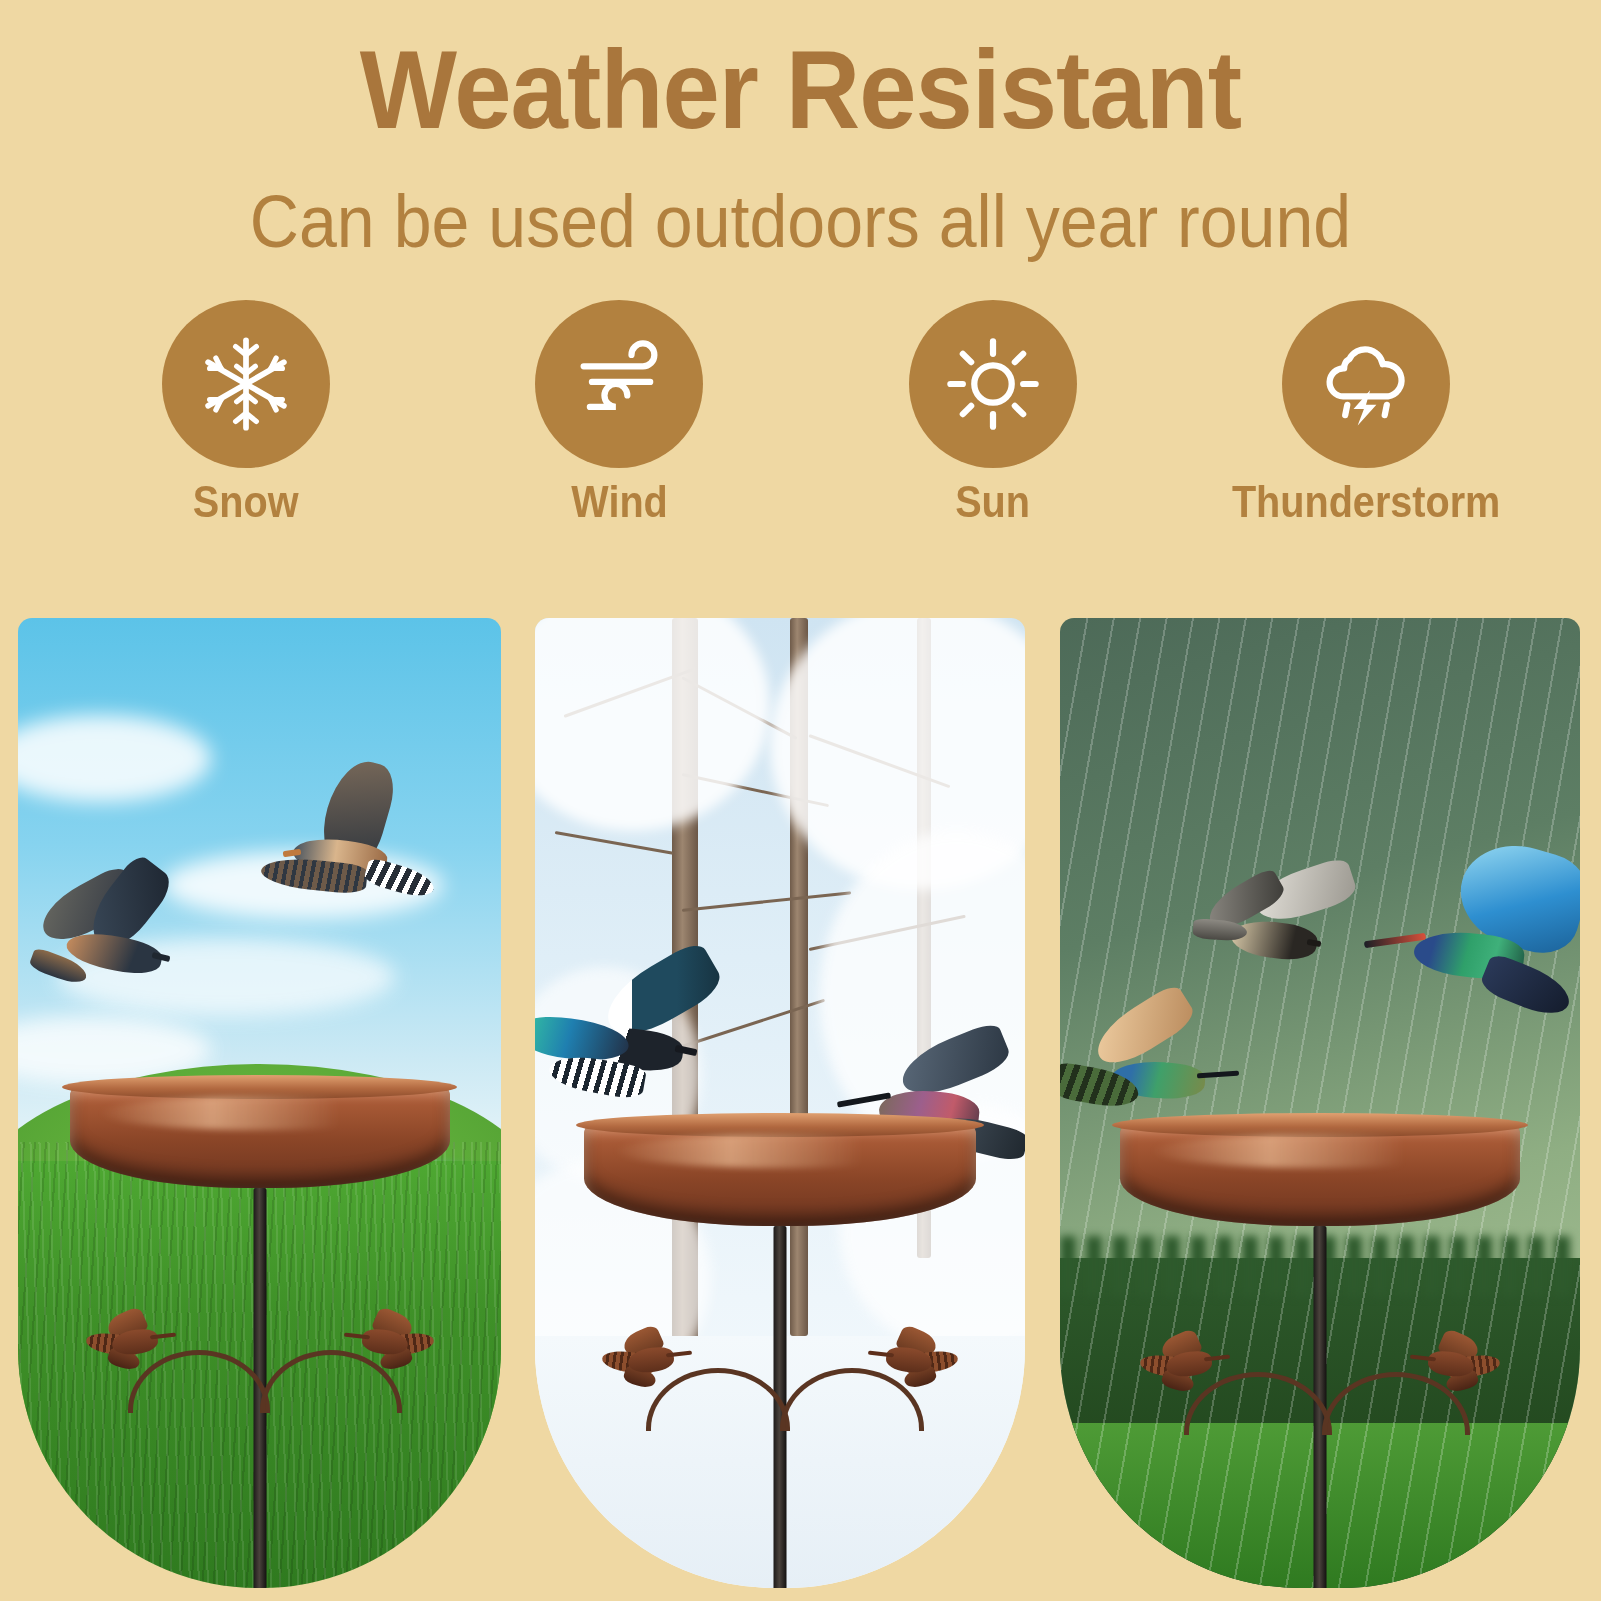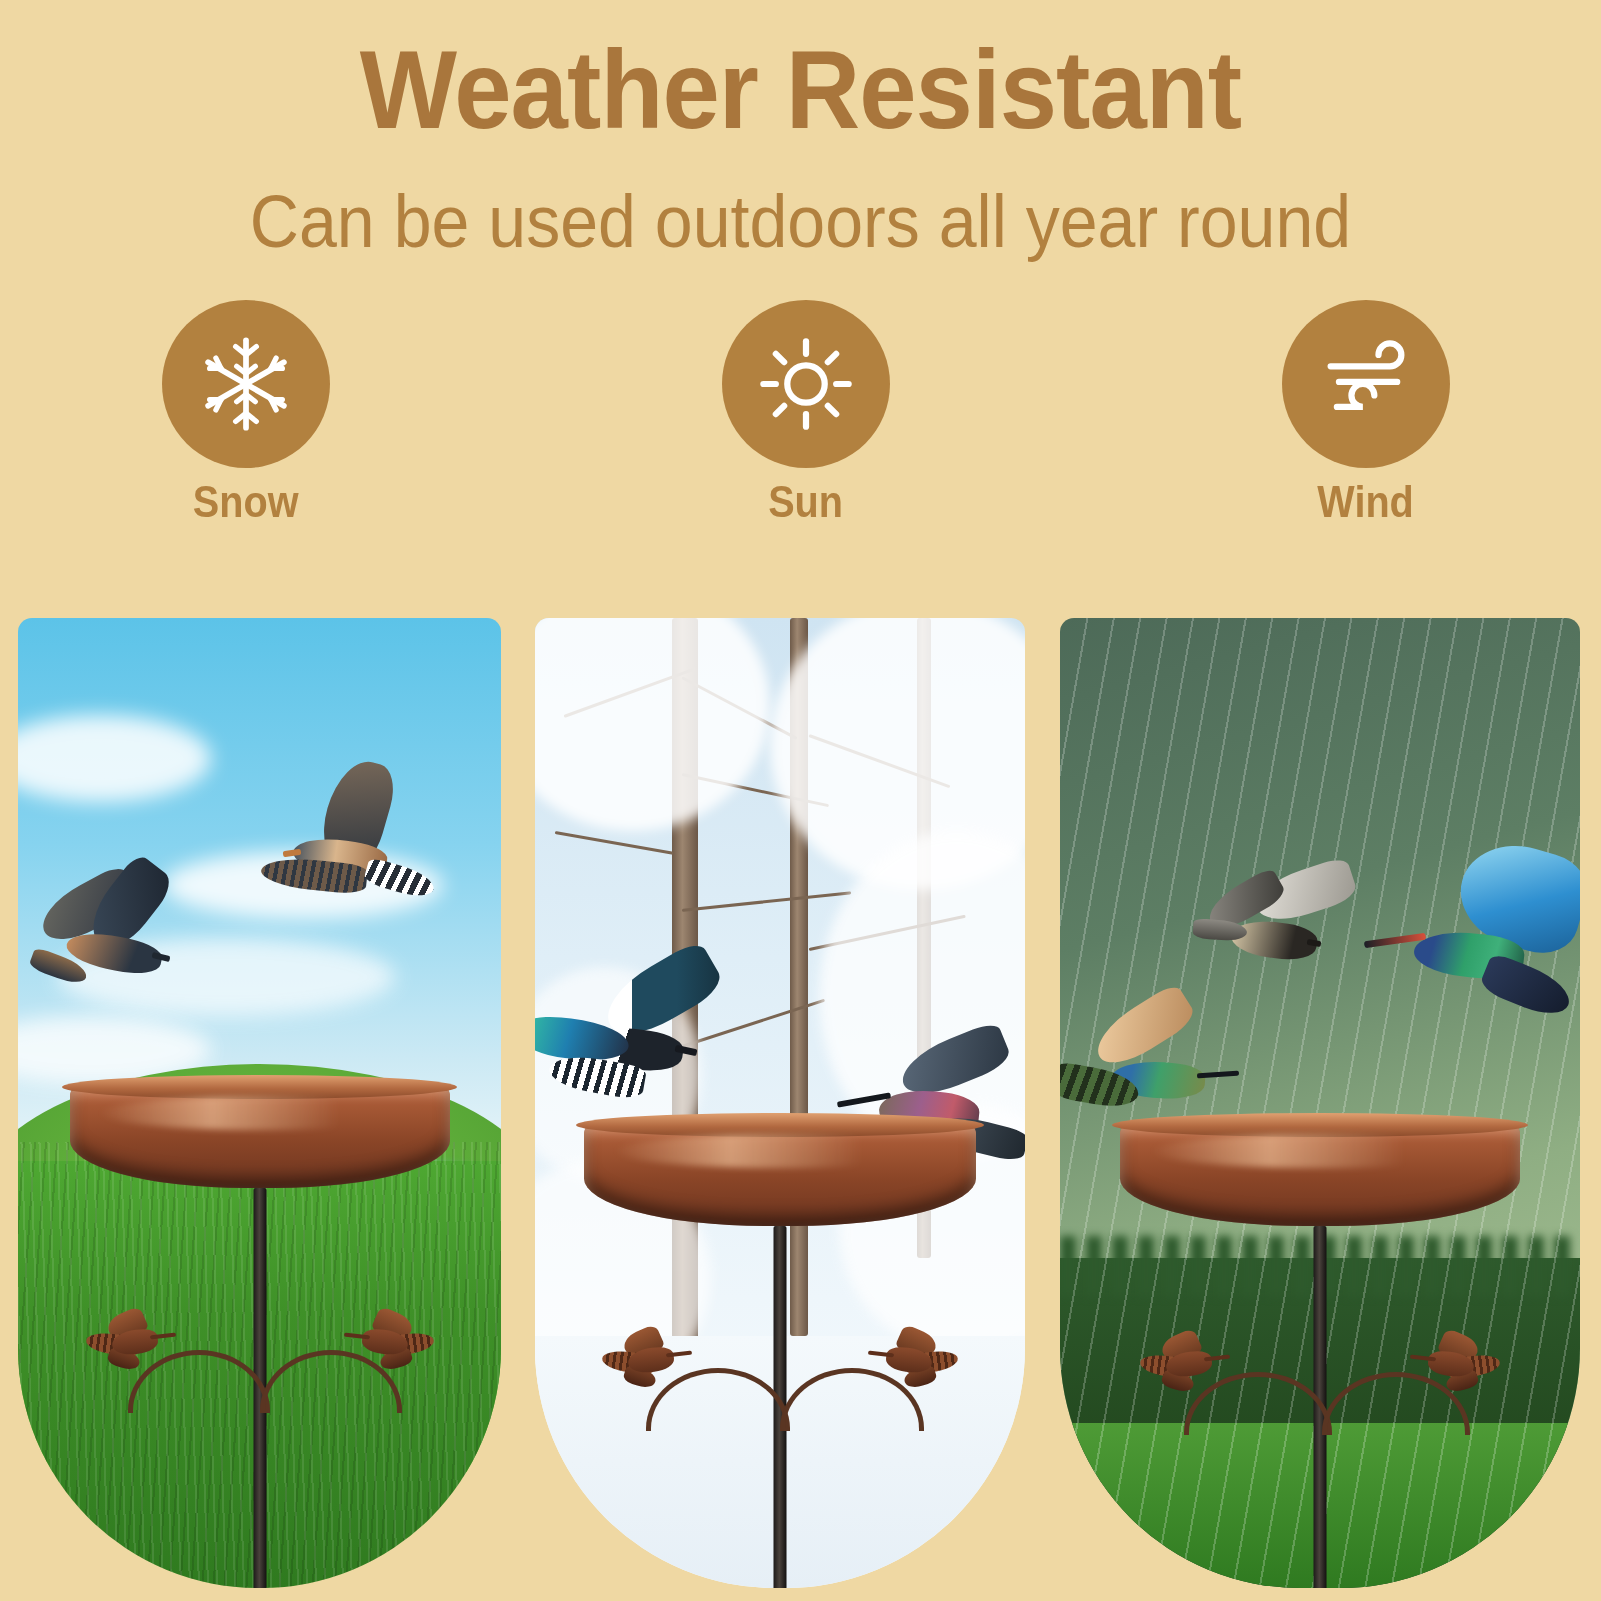--- a/index.html
+++ b/index.html
@@ -238,49 +238,62 @@
           </g>
         </svg>
       </div>
       <div class="badge-label">Snow</div>
     </div>
 
     <div class="badge">
       <div class="badge-circle">
         <svg width="104" height="104" viewBox="0 0 100 100">
           <g stroke="#fff" stroke-width="6" stroke-linecap="round" fill="none">
+            <path d="M62 22 a11 11 0 1 1 11 11 H16"></path>
+            <line x1="24" y1="48" x2="80" y2="48"></line>
+            <path d="M58 63 a11 11 0 1 0 -11 11 H22" transform="translate(0,-2)"></path>
+          </g>
+        </svg>
+      </div>
+      <div class="badge-label">Wind</div>
+    </div>
+
+    <div class="badge">
+      <div class="badge-circle">
+        <svg width="104" height="104" viewBox="0 0 100 100">
+          <g stroke="#fff" stroke-width="6" stroke-linecap="round" fill="none">
             <circle cx="50" cy="50" r="18"></circle>
             <line x1="50" y1="9" x2="50" y2="21"></line>
             <line x1="50" y1="79" x2="50" y2="91"></line>
             <line x1="9" y1="50" x2="21" y2="50"></line>
             <line x1="79" y1="50" x2="91" y2="50"></line>
             <line x1="21" y1="21" x2="29" y2="29"></line>
             <line x1="71" y1="71" x2="79" y2="79"></line>
             <line x1="79" y1="21" x2="71" y2="29"></line>
             <line x1="29" y1="71" x2="21" y2="79"></line>
           </g>
         </svg>
       </div>
       <div class="badge-label">Sun</div>
     </div>
 
+
     <div class="badge">
       <div class="badge-circle">
         <svg width="104" height="104" viewBox="0 0 100 100">
-          <g stroke="#fff" stroke-width="6" stroke-linecap="round" fill="none">
-            <path d="M62 22 a11 11 0 1 1 11 11 H16"></path>
-            <line x1="24" y1="48" x2="80" y2="48"></line>
-            <path d="M58 63 a11 11 0 1 0 -11 11 H22" transform="translate(0,-2)"></path>
+          <g stroke="#fff" stroke-width="6" stroke-linecap="round" stroke-linejoin="round" fill="none">
+            <path d="M28 62 a13 13 0 0 1 1-27 a10 10 0 0 1 5-9 a17 17 0 0 1 32 5 a14 14 0 0 1 5 31 z"></path>
+            <line x1="32" y1="70" x2="30" y2="80"></line>
+            <line x1="70" y1="70" x2="68" y2="80"></line>
           </g>
+          <path d="M54 56 L38 74 H48 L42 90 L60 70 H50 Z" fill="#fff"></path>
         </svg>
       </div>
-      <div class="badge-label">Wind</div>
-    </div>
-
-
+      <div class="badge-label">Thunderstorm</div>
+    </div>
 
   </div>
 
   <div class="panels">
 
     <div class="panel p1">
       <div class="scene">
         <div class="sky1"></div>
         <div class="cloud1" style="left:-6%;top:10%;width:46%;height:9%;"></div>
         <div class="cloud1" style="left:30%;top:24%;width:58%;height:7%;"></div>

